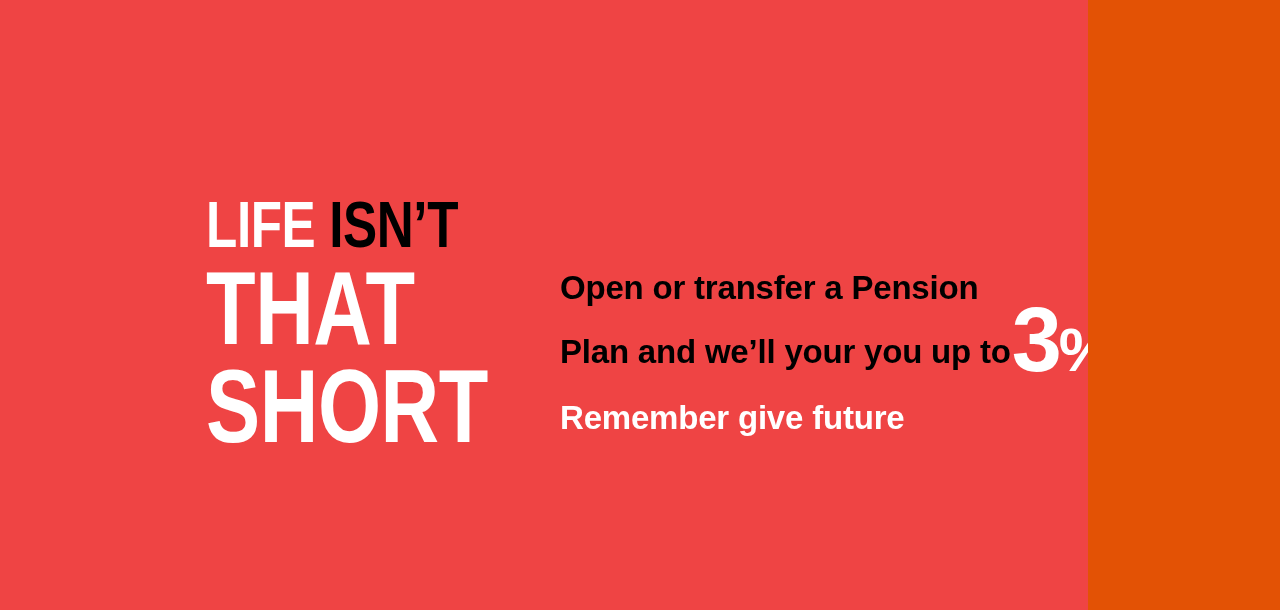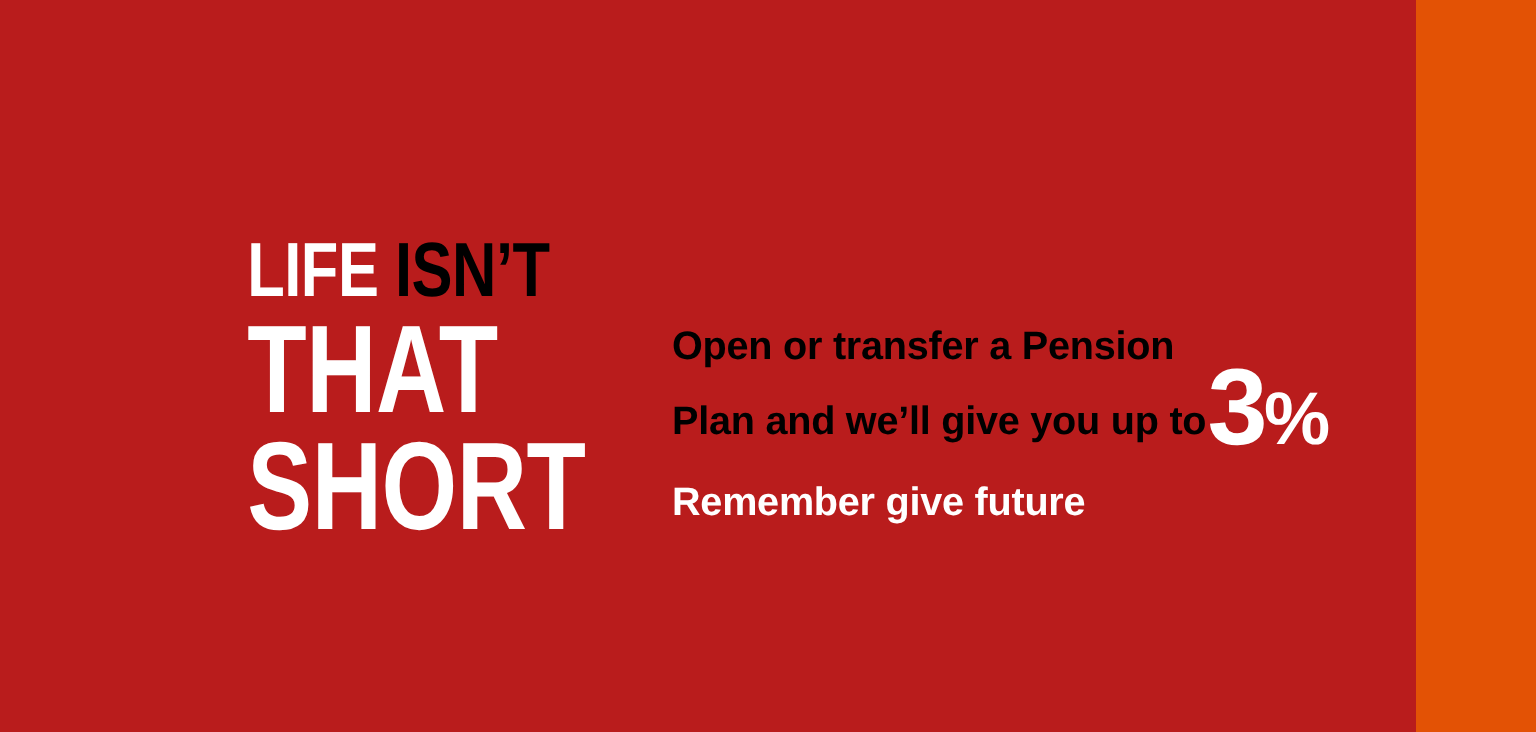--- a/index.html
+++ b/index.html
@@ -11,23 +11,23 @@
   body {
     width: 1280px;
     height: 610px;
     overflow: hidden;
     font-family: "Liberation Sans", sans-serif;
     background: #e35205;
   }
 
   .banner {
     position: relative;
-    width: 1180px;
+    width: 1088px;
     height: 610px;
-    background: #b91c1c;
+    background: #ef4444;
     overflow: hidden;
   }
 
   
   .headline {
     position: absolute;
     left: 206px;
     top: 196px;
     width: 330px;
   }
@@ -147,21 +147,21 @@
   <div class="headline">
     <div class="headline-line headline-line-1"><span class="word-light">LIFE</span> <span class="word-dark">ISN’T</span></div>
     <div class="headline-line headline-line-2 word-light">THAT</div>
     <div class="headline-line headline-line-3 word-light">SHORT</div>
   </div>
 
   <div class="copy-block">
     <div class="offer-lines">
       <p class="offer-line offer-line-1">Open or transfer a Pension</p>
       <p class="offer-line offer-line-2">
-          <span>Plan and we’ll give you up to</span>
+          <span>Plan and we’ll your you up to</span>
           <span class="offer-rate"><span>3</span><span class="rate-symbol">%</span></span>
         </p>
     </div>
   </div>
 
   <p class="tagline">Remember give future</p>
 
 </div>
 
 </body></html>

